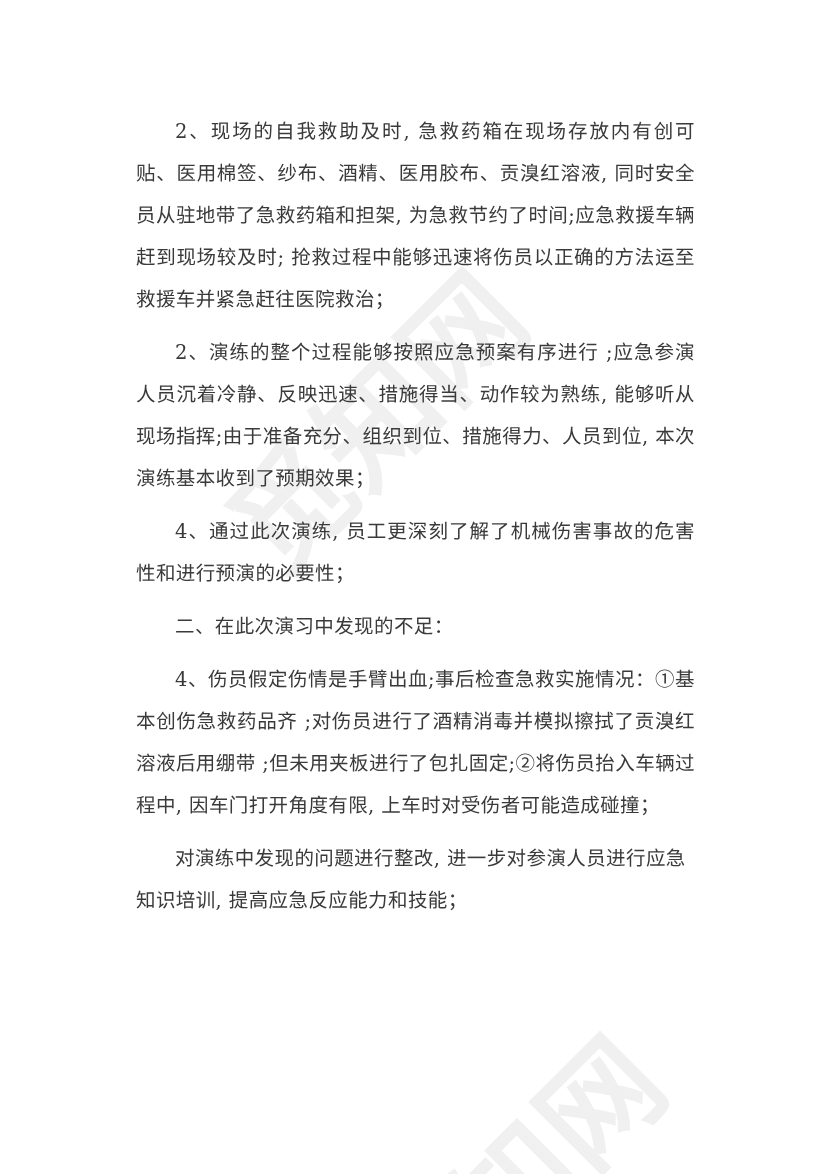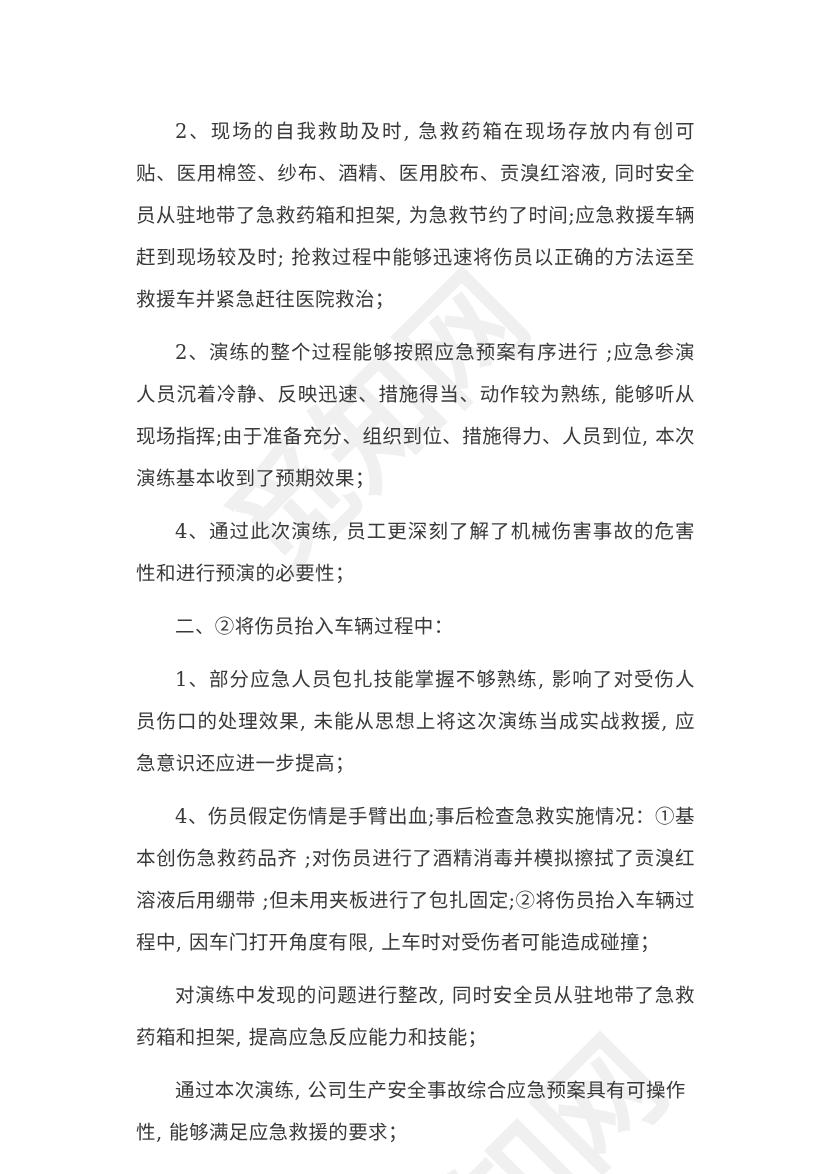--- a/index.html
+++ b/index.html
@@ -87,20 +87,18 @@
 
   <div class="watermark-layer">
     <div class="watermark watermark-main">觅知网</div>
     <div class="watermark watermark-bottom">觅知网</div>
   </div>
 
   <div class="content">
     <p class="para">2、现场的自我救助及时, 急救药箱在现场存放内有创可贴、医用棉签、纱布、酒精、医用胶布、贡溴红溶液, 同时安全员从驻地带了急救药箱和担架, 为急救节约了时间;应急救援车辆赶到现场较及时; 抢救过程中能够迅速将伤员以正确的方法运至救援车并紧急赶往医院救治；</p>
     <p class="para">2、演练的整个过程能够按照应急预案有序进行 ;应急参演人员沉着冷静、反映迅速、措施得当、动作较为熟练, 能够听从现场指挥;由于准备充分、组织到位、措施得力、人员到位, 本次演练基本收到了预期效果；</p>
     <p class="para">4、通过此次演练, 员工更深刻了解了机械伤害事故的危害性和进行预演的必要性；</p>
-    <p class="para">二、②将伤员抬入车辆过程中：</p>
-    <p class="para">1、部分应急人员包扎技能掌握不够熟练, 影响了对受伤人员伤口的处理效果, 未能从思想上将这次演练当成实战救援, 应急意识还应进一步提高；</p>
+    <p class="para">二、在此次演习中发现的不足：</p>
     <p class="para">4、伤员假定伤情是手臂出血;事后检查急救实施情况：①基本创伤急救药品齐 ;对伤员进行了酒精消毒并模拟擦拭了贡溴红溶液后用绷带 ;但未用夹板进行了包扎固定;②将伤员抬入车辆过程中, 因车门打开角度有限, 上车时对受伤者可能造成碰撞；</p>
-    <p class="para">对演练中发现的问题进行整改, 同时安全员从驻地带了急救药箱和担架, 提高应急反应能力和技能；</p>
-    <p class="para">通过本次演练, 公司生产安全事故综合应急预案具有可操作性, 能够满足应急救援的要求；</p>
+    <p class="para">对演练中发现的问题进行整改, 进一步对参演人员进行应急知识培训, 提高应急反应能力和技能；</p>
   </div>
 
 </div>
 
 </body></html>

